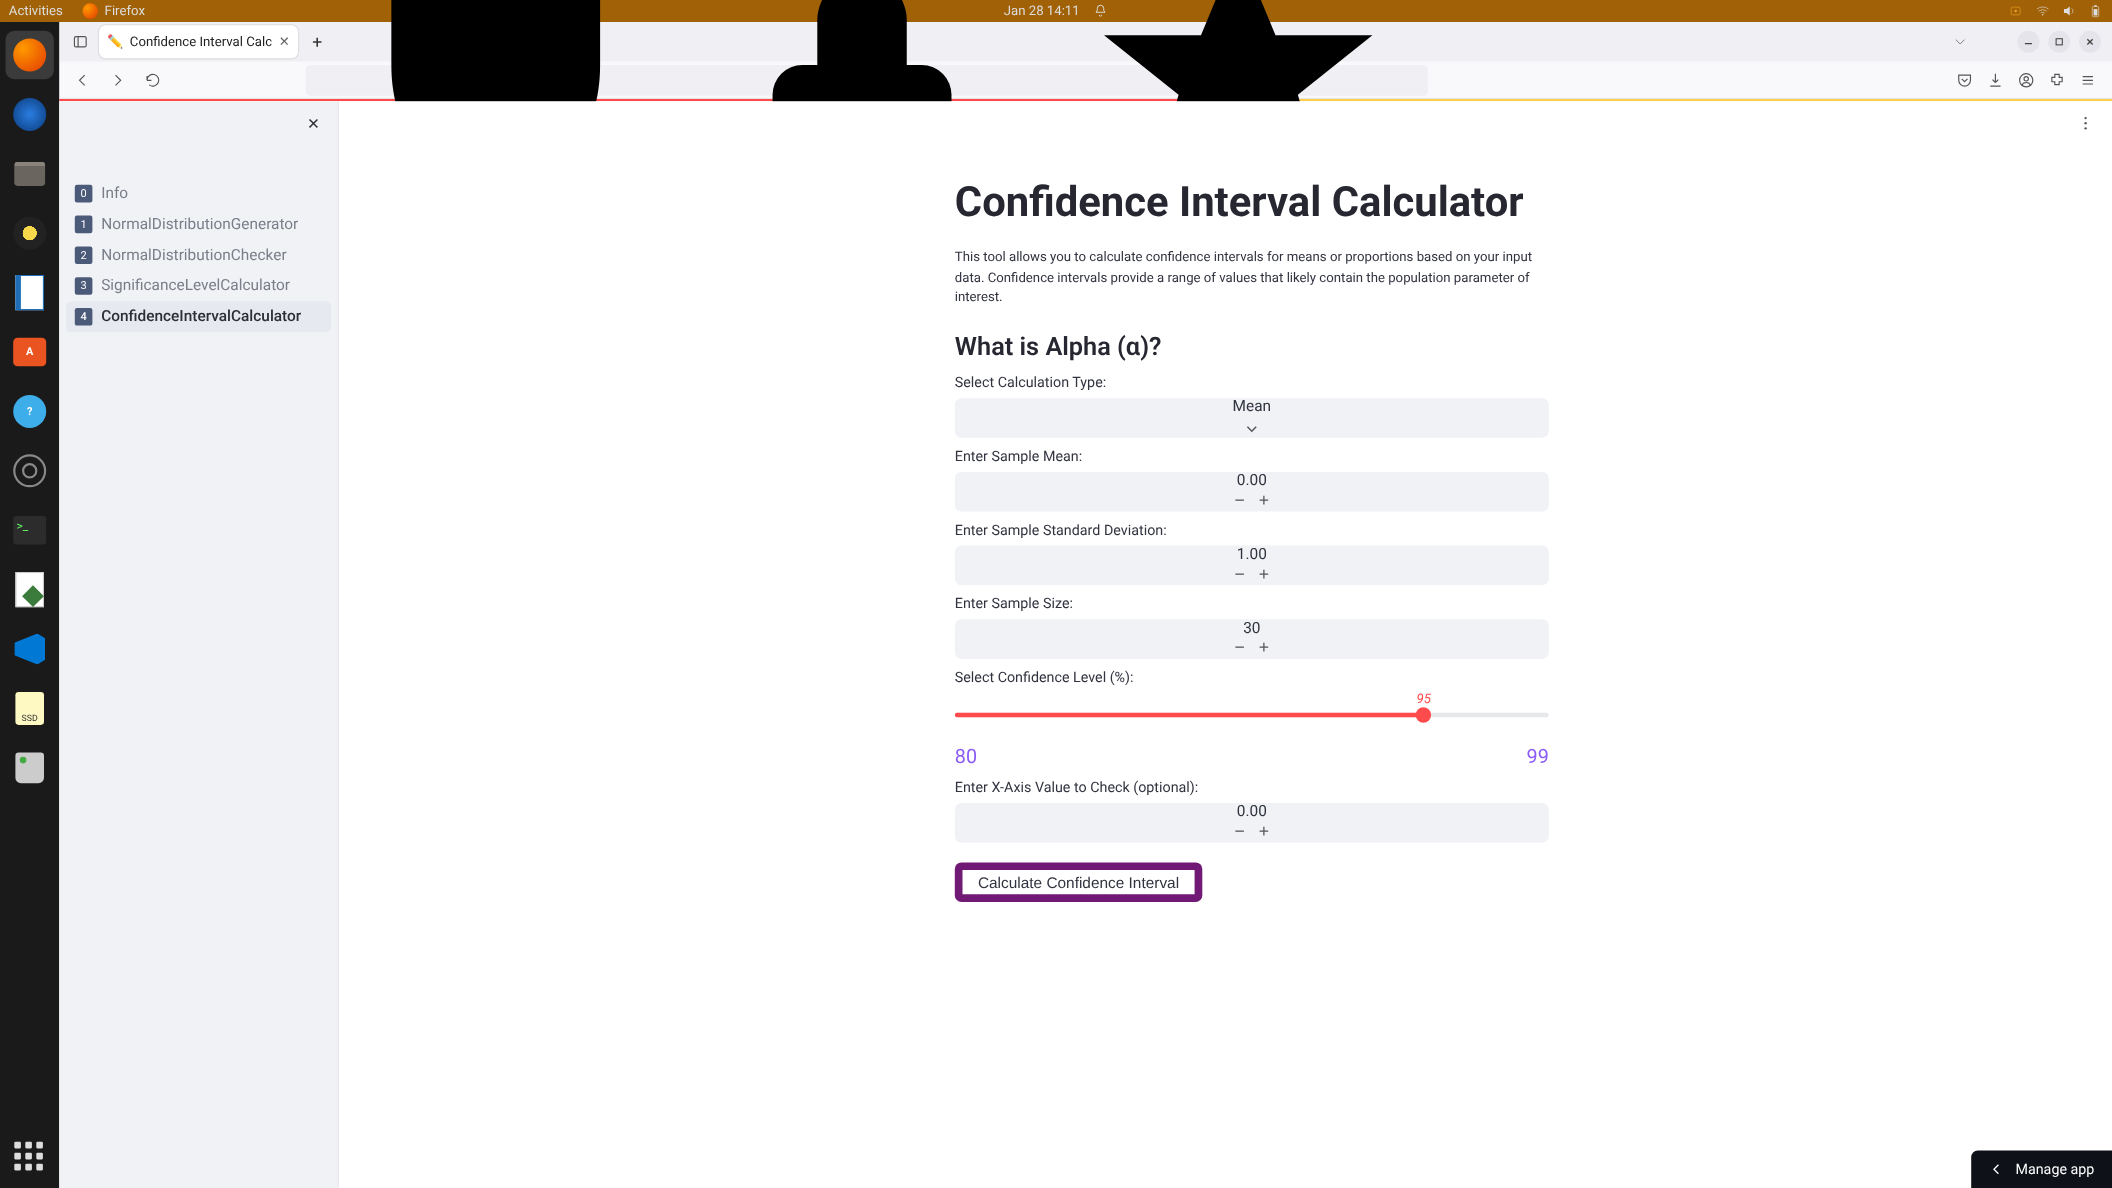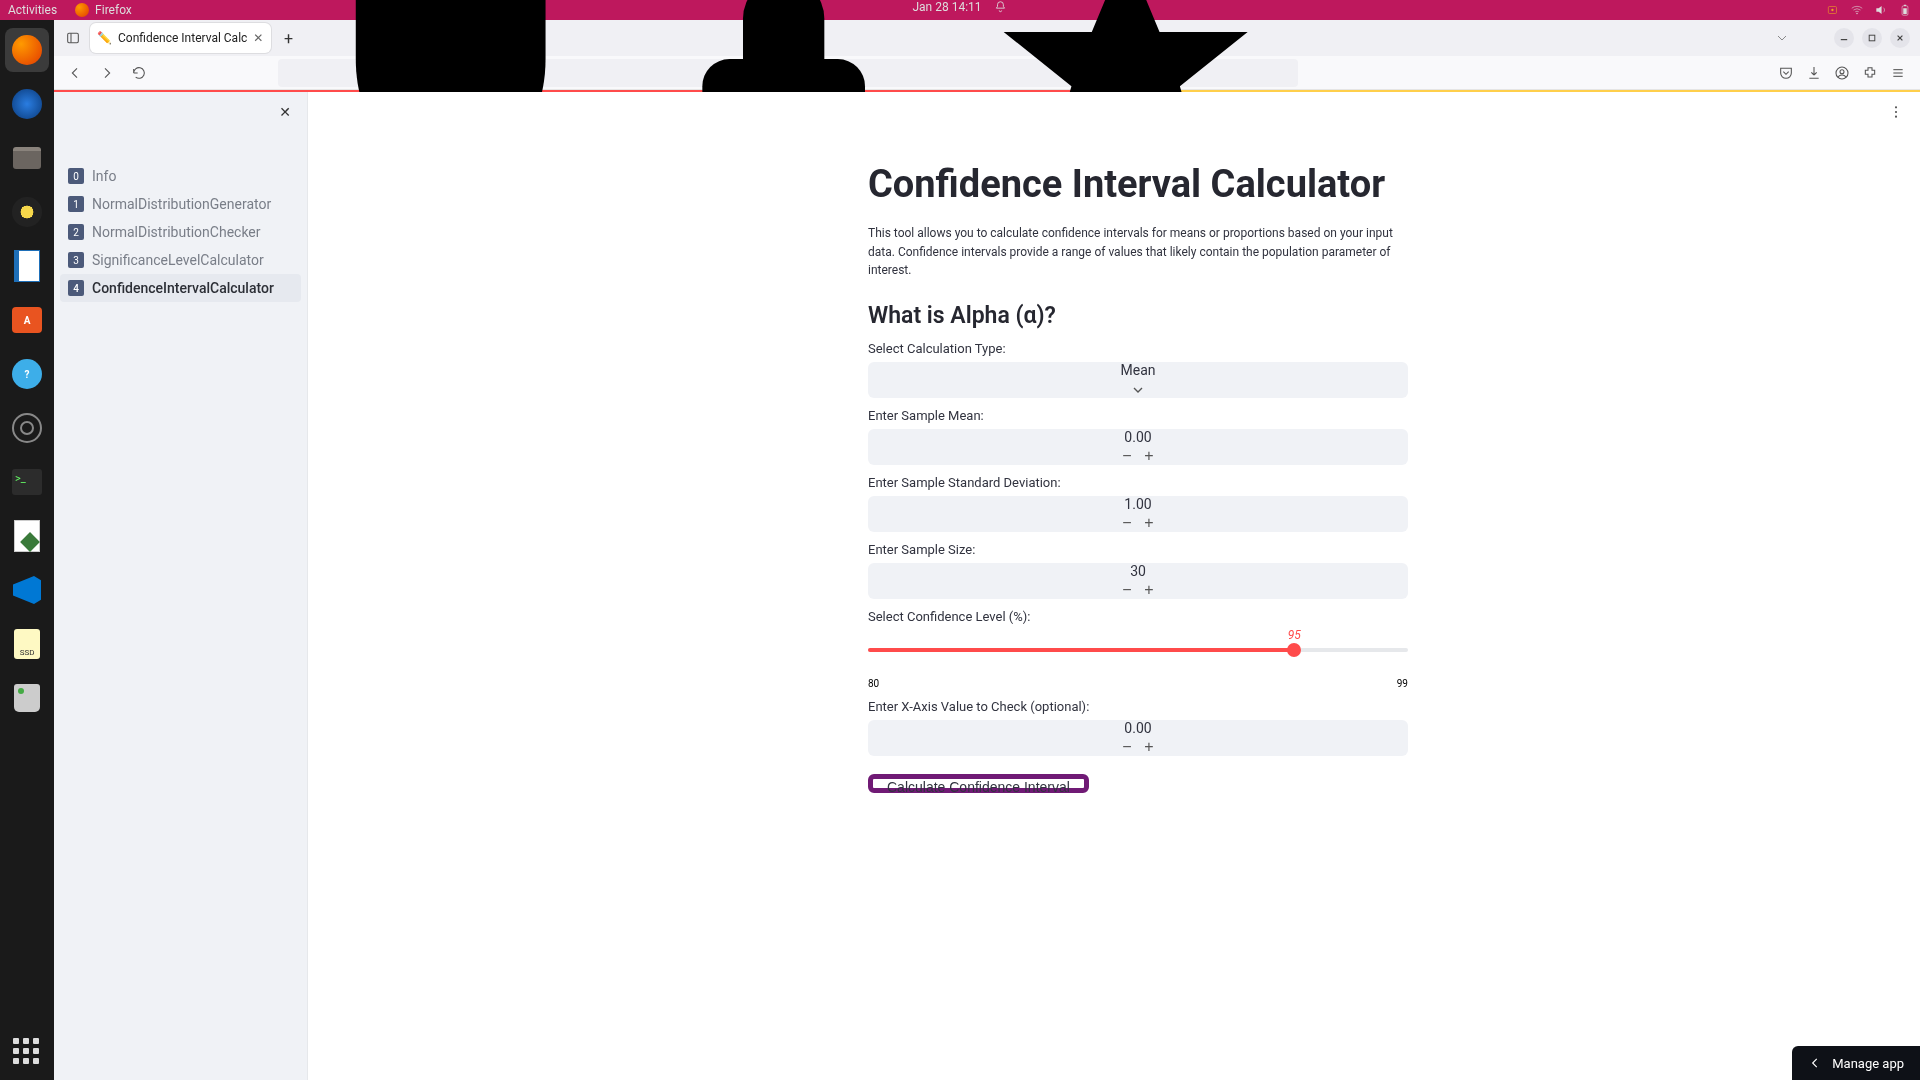--- a/index.html
+++ b/index.html
@@ -1,18 +1,18 @@
 <!DOCTYPE html>
 <html><head>
 <meta charset="utf-8">
 <style>
   * { box-sizing: border-box; margin: 0; padding: 0; }
   html, body { width: 1920px; height: 1080px; font-family: "Source Sans Pro", -apple-system, "Segoe UI", Roboto, sans-serif; overflow: hidden; background: #000; }
   
-  .gnome-bar { height: 20px; background: #be185d; color: #ddd; display: flex; font-size: 12px; padding: 0 8px; position: relative; }
+  .gnome-bar { height: 20px; background: #a16207; color: #ddd; display: flex; align-items: center; font-size: 12px; padding: 0 8px; position: relative; }
   .gnome-bar .left { display: flex; align-items: center; gap: 18px; }
   .gnome-bar .center { position: absolute; left: 50%; transform: translateX(-50%); display: flex; align-items: center; gap: 12px; }
   .gnome-bar .right { margin-left: auto; display: flex; align-items: center; gap: 10px; }
   .gnome-bar svg { width: 14px; height: 14px; fill: #ddd; }
   .ff-label { display: flex; align-items: center; gap: 6px; }
   .ff-icon { width: 14px; height: 14px; background: radial-gradient(circle at 30% 30%, #ff9a00, #e23a00); border-radius: 50%; }
   
   .dock { position: absolute; left: 0; top: 20px; width: 54px; height: 1060px; background: #1a1a1a; display: flex; flex-direction: column; align-items: center; padding-top: 8px; gap: 10px; }
   .dock-item { width: 44px; height: 44px; border-radius: 8px; display: flex; align-items: center; justify-content: center; font-size: 10px; color: #fff; }
   .dock-item.active { background: #3b3b3b; }
@@ -60,22 +60,22 @@
   .select { justify-content:space-between;}
   .numbox { justify-content:space-between; position:relative;}
   .numbox .val { flex:1;}
   .numbox .stepper { display:flex; gap:0;}
   .numbox .stepper button { width:22px; height:22px; background:transparent; border:none; color:#555; font-size:16px; cursor:pointer; line-height:1;}
   .slider-wrap { margin-top:10px; position:relative; height:40px;}
   .slider-track { position:absolute; top:14px; left:0; right:0; height:4px; background:#e6e8eb; border-radius:2px;}
   .slider-fill { position:absolute; top:14px; left:0; height:4px; background:#ff4b4b; border-radius:2px;}
   .slider-thumb { position:absolute; top:9px; width:14px; height:14px; background:#ff4b4b; border-radius:50%; transform:translateX(-50%);}
   .slider-val { position:absolute; top:-6px; transform:translateX(-50%); font-size:12px; color:#ff4b4b;font-style:italic;}
-  .slider-minmax { display:flex; justify-content:space-between; font-size:10px; color:#000000; margin-top:4px;}
-  .calc-btn { margin-top:18px; height:19px; padding: 0 14px; background:#fff; border:5px solid #701a75; border-radius:6px; font-size:14px; color:#31333f; cursor:pointer;}
+  .slider-minmax { display:flex; justify-content:space-between; font-size:18px; color:#8b5cf6; margin-top:4px;}
+  .calc-btn { margin-top:18px; height:36px; padding: 0 14px; background:#fff; border:7px solid #701a75; border-radius:6px; font-size:14px; color:#31333f; cursor:pointer;}
   .manage { position:absolute; bottom:0; right:0; height:34px; background:#0e1117; color:#fff; font-size:13px; display:flex; align-items:center; gap:10px; padding:0 16px; border-top-left-radius:6px;}
 </style>
 </head>
 <body>
 
 <div class="gnome-bar">
   <div class="left">
     <span>Activities</span>
     <span class="ff-label">
       <span class="ff-icon"></span>

